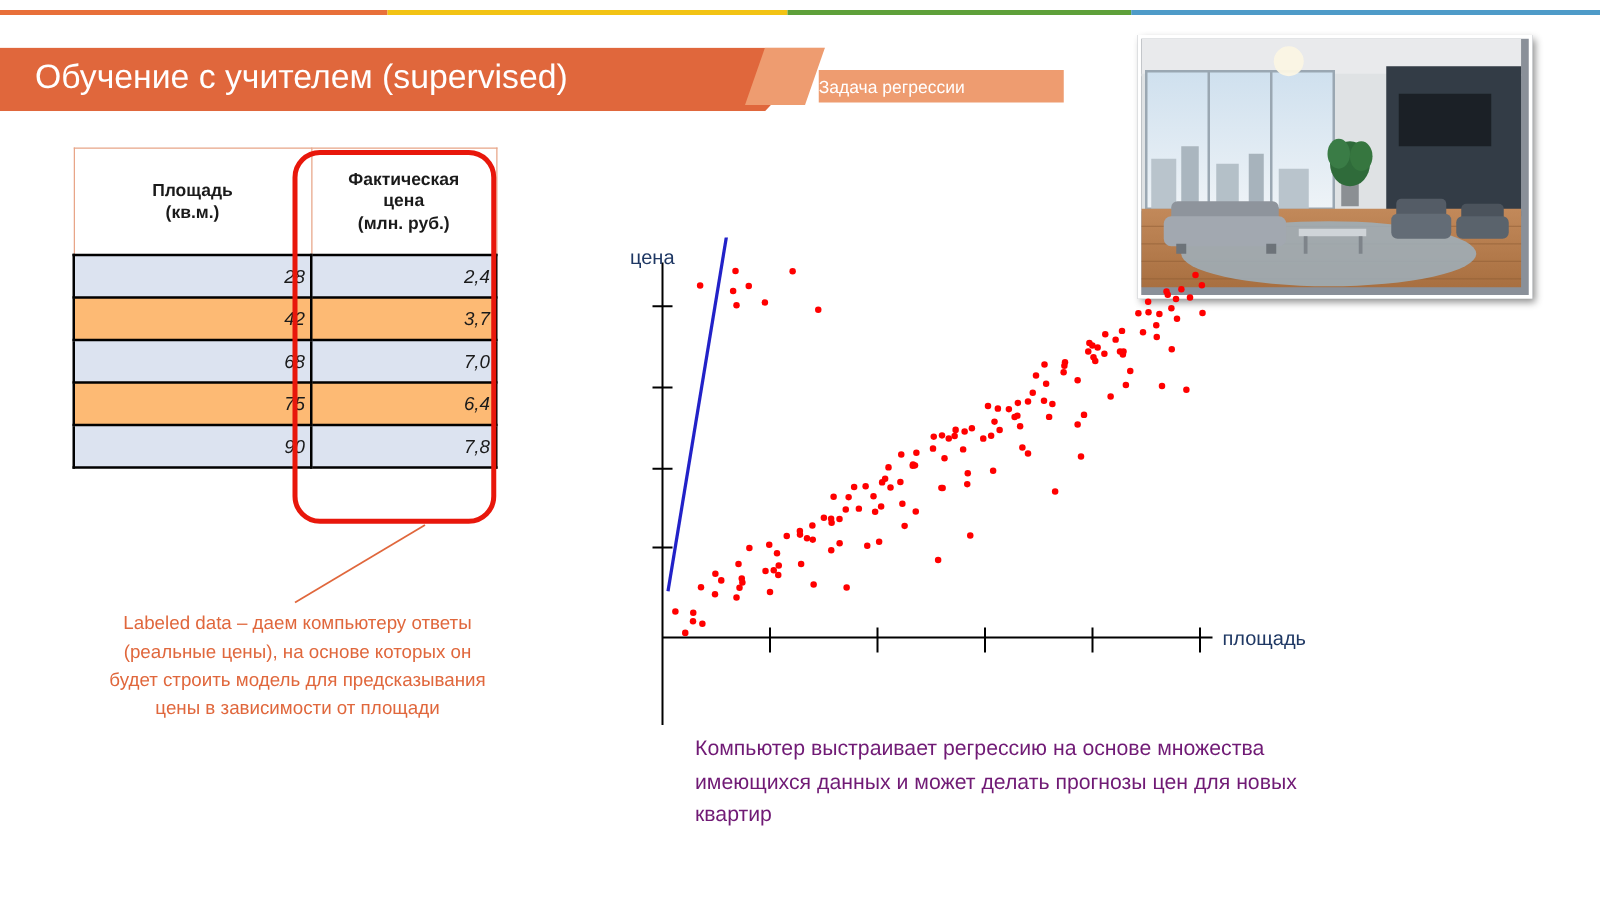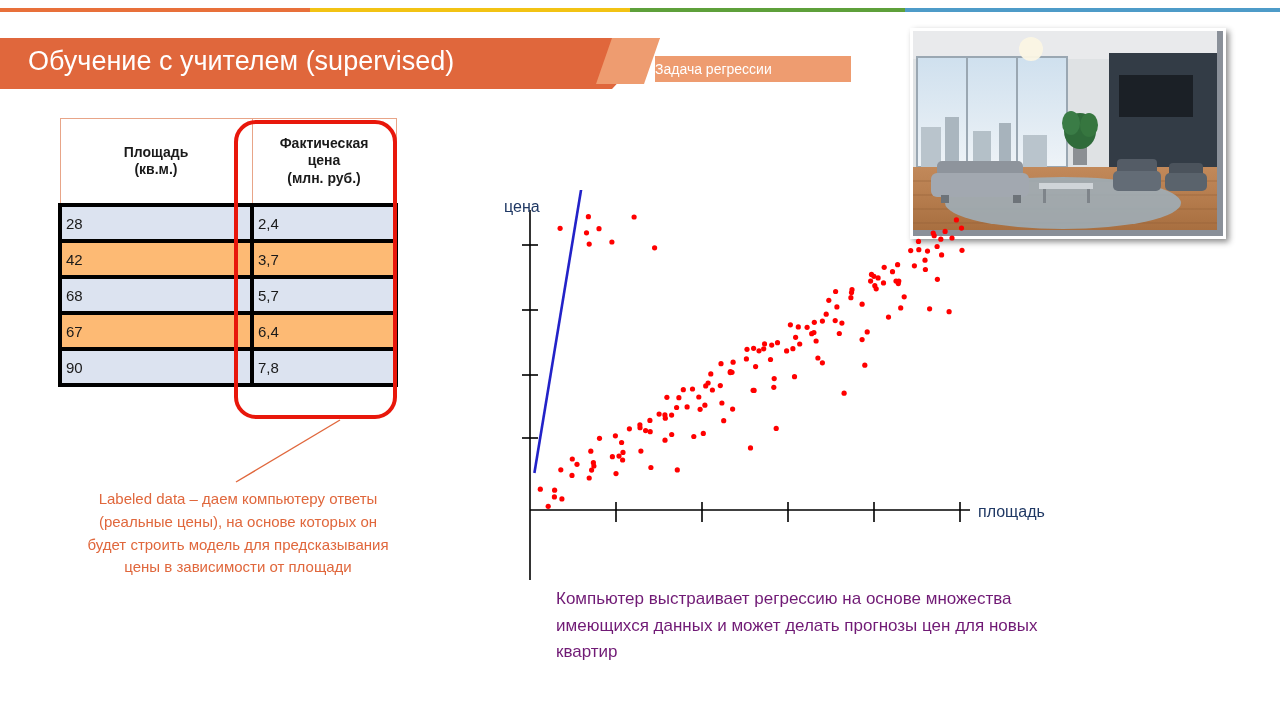--- a/index.html
+++ b/index.html
@@ -102,24 +102,25 @@
     background: #ffffff;
     font-size: 14px;
     font-weight: bold;
     padding: 6px 4px;
     line-height: 1.25;
     text-align: center;
     height: 72px;
     vertical-align: middle;
   }
   table.data td {
-    border: 4px solid #000000;
-    text-align: left;
+    border: 2px solid #000000;
+    text-align: right;
     padding: 6px 4px;
     height: 20px;
+    font-style: italic;
   }
   table.data tr.odd td { background: #DCE3F0; }
   table.data tr.even td { background: #fdba74; }
   table.data th:first-child, table.data td:first-child { width: 180px; }
 
   
   .col-highlight {
     position: absolute;
     left: 234px; top: 120px;
     width: 163px; height: 299px;
@@ -282,24 +283,24 @@
       <tr class="odd">
         <td>28</td>
         <td>2,4</td>
       </tr>
       <tr class="even">
         <td>42</td>
         <td>3,7</td>
       </tr>
       <tr class="odd">
         <td>68</td>
-        <td>5,7</td>
+        <td>7,0</td>
       </tr>
       <tr class="even">
-        <td>67</td>
+        <td>75</td>
         <td>6,4</td>
       </tr>
       <tr class="odd">
         <td>90</td>
         <td>7,8</td>
       </tr>
     </tbody>
   </table>
 </div>
 <div class="col-highlight"></div>

